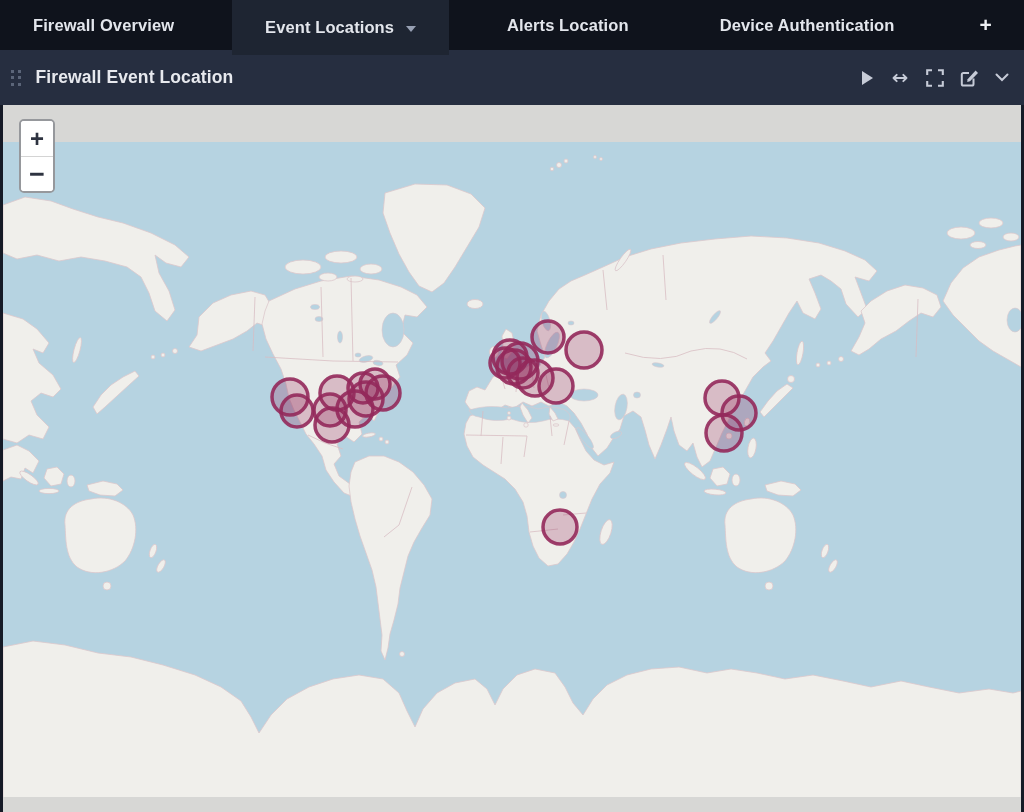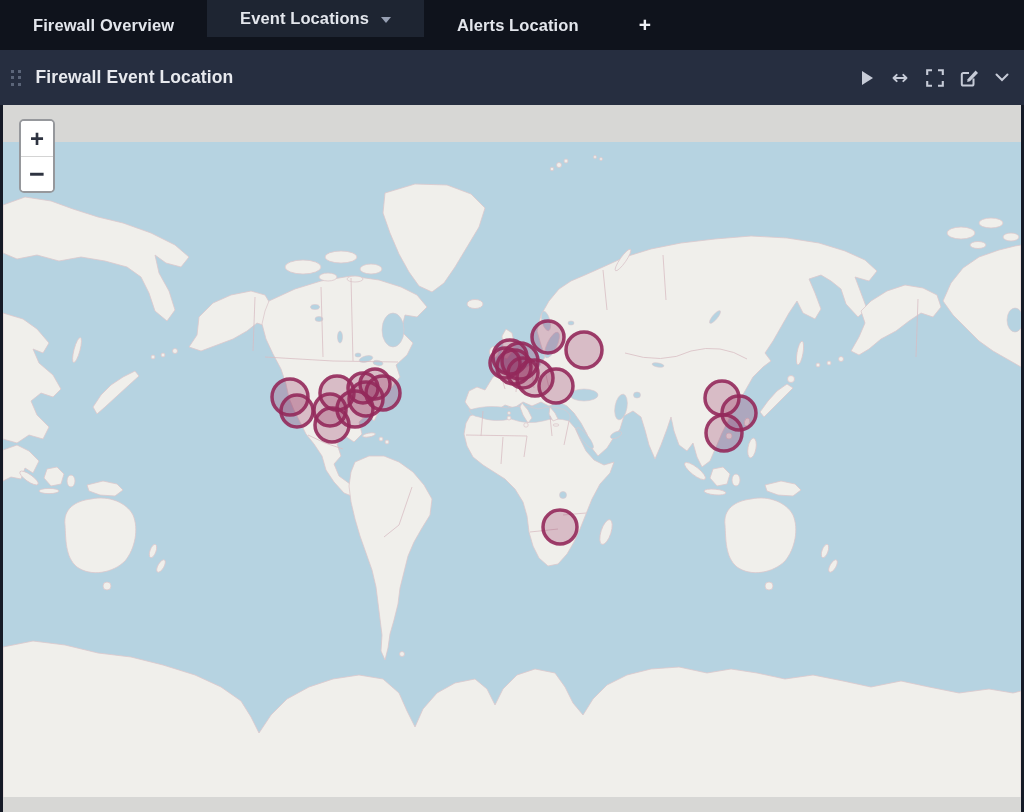--- a/index.html
+++ b/index.html
@@ -1,24 +1,24 @@
 <!DOCTYPE html>
 <html><head>
 <meta charset="utf-8">
 <style>
   html,body{margin:0;padding:0;background:#0f131c;}
   *{box-sizing:border-box;}
   .app{width:1024px;height:812px;overflow:hidden;position:relative;
        font-family:"Liberation Sans",sans-serif;background:#0f131c;}
 
   
-  .tabbar{height:50px;display:flex;align-items:stretch;background:#0f131c;position:relative;z-index:3;}
+  .tabbar{height:50px;display:flex;align-items:stretch;background:#0f131c;position:relative;z-index:3;gap:25px;}
   .tab{display:flex;align-items:center;padding:0 33px;font-size:16.5px;font-weight:700;
        color:#e3e6ec;letter-spacing:.1px;cursor:default;white-space:nowrap;}
-  .tab.active{background:#1e2532;height:37px;}
+  .tab.active{background:#1e2532;height:55px;}
   .caret{width:0;height:0;border-left:5.5px solid transparent;border-right:5.5px solid transparent;
          border-top:6px solid #97a0b3;margin-left:12px;margin-top:2px;}
   .add-tab{padding:0 27px;font-size:21px;font-weight:700;color:#eef0f4;}
 
   
   .panel-header{height:55px;background:#262e40;display:flex;align-items:center;
                 padding:0 12px 0 9px;position:relative;z-index:1;}
   .drag-handle{display:grid;grid-template-columns:repeat(2,3px);grid-template-rows:repeat(3,3px);
                gap:3.5px;margin:0 15px 0 2px;}
   .drag-handle i{display:block;width:3px;height:3px;background:#5b6579;}
@@ -47,20 +47,23 @@
   <nav class="tabbar">
     <div class="tab">
       <span>Firewall Overview</span>
     </div>
     <div class="tab active">
       <span>Event Locations</span>
       <span class="caret"></span>
     </div>
     <div class="tab">
       <span>Alerts Location</span>
+    </div>
+    <div class="tab">
+      <span>Device Authentication</span>
     </div>
     <div class="tab add-tab">
       <span>+</span>
     </div>
   </nav>
 
   <header class="panel-header">
     <span class="drag-handle">
       <i></i>
         <i></i>

